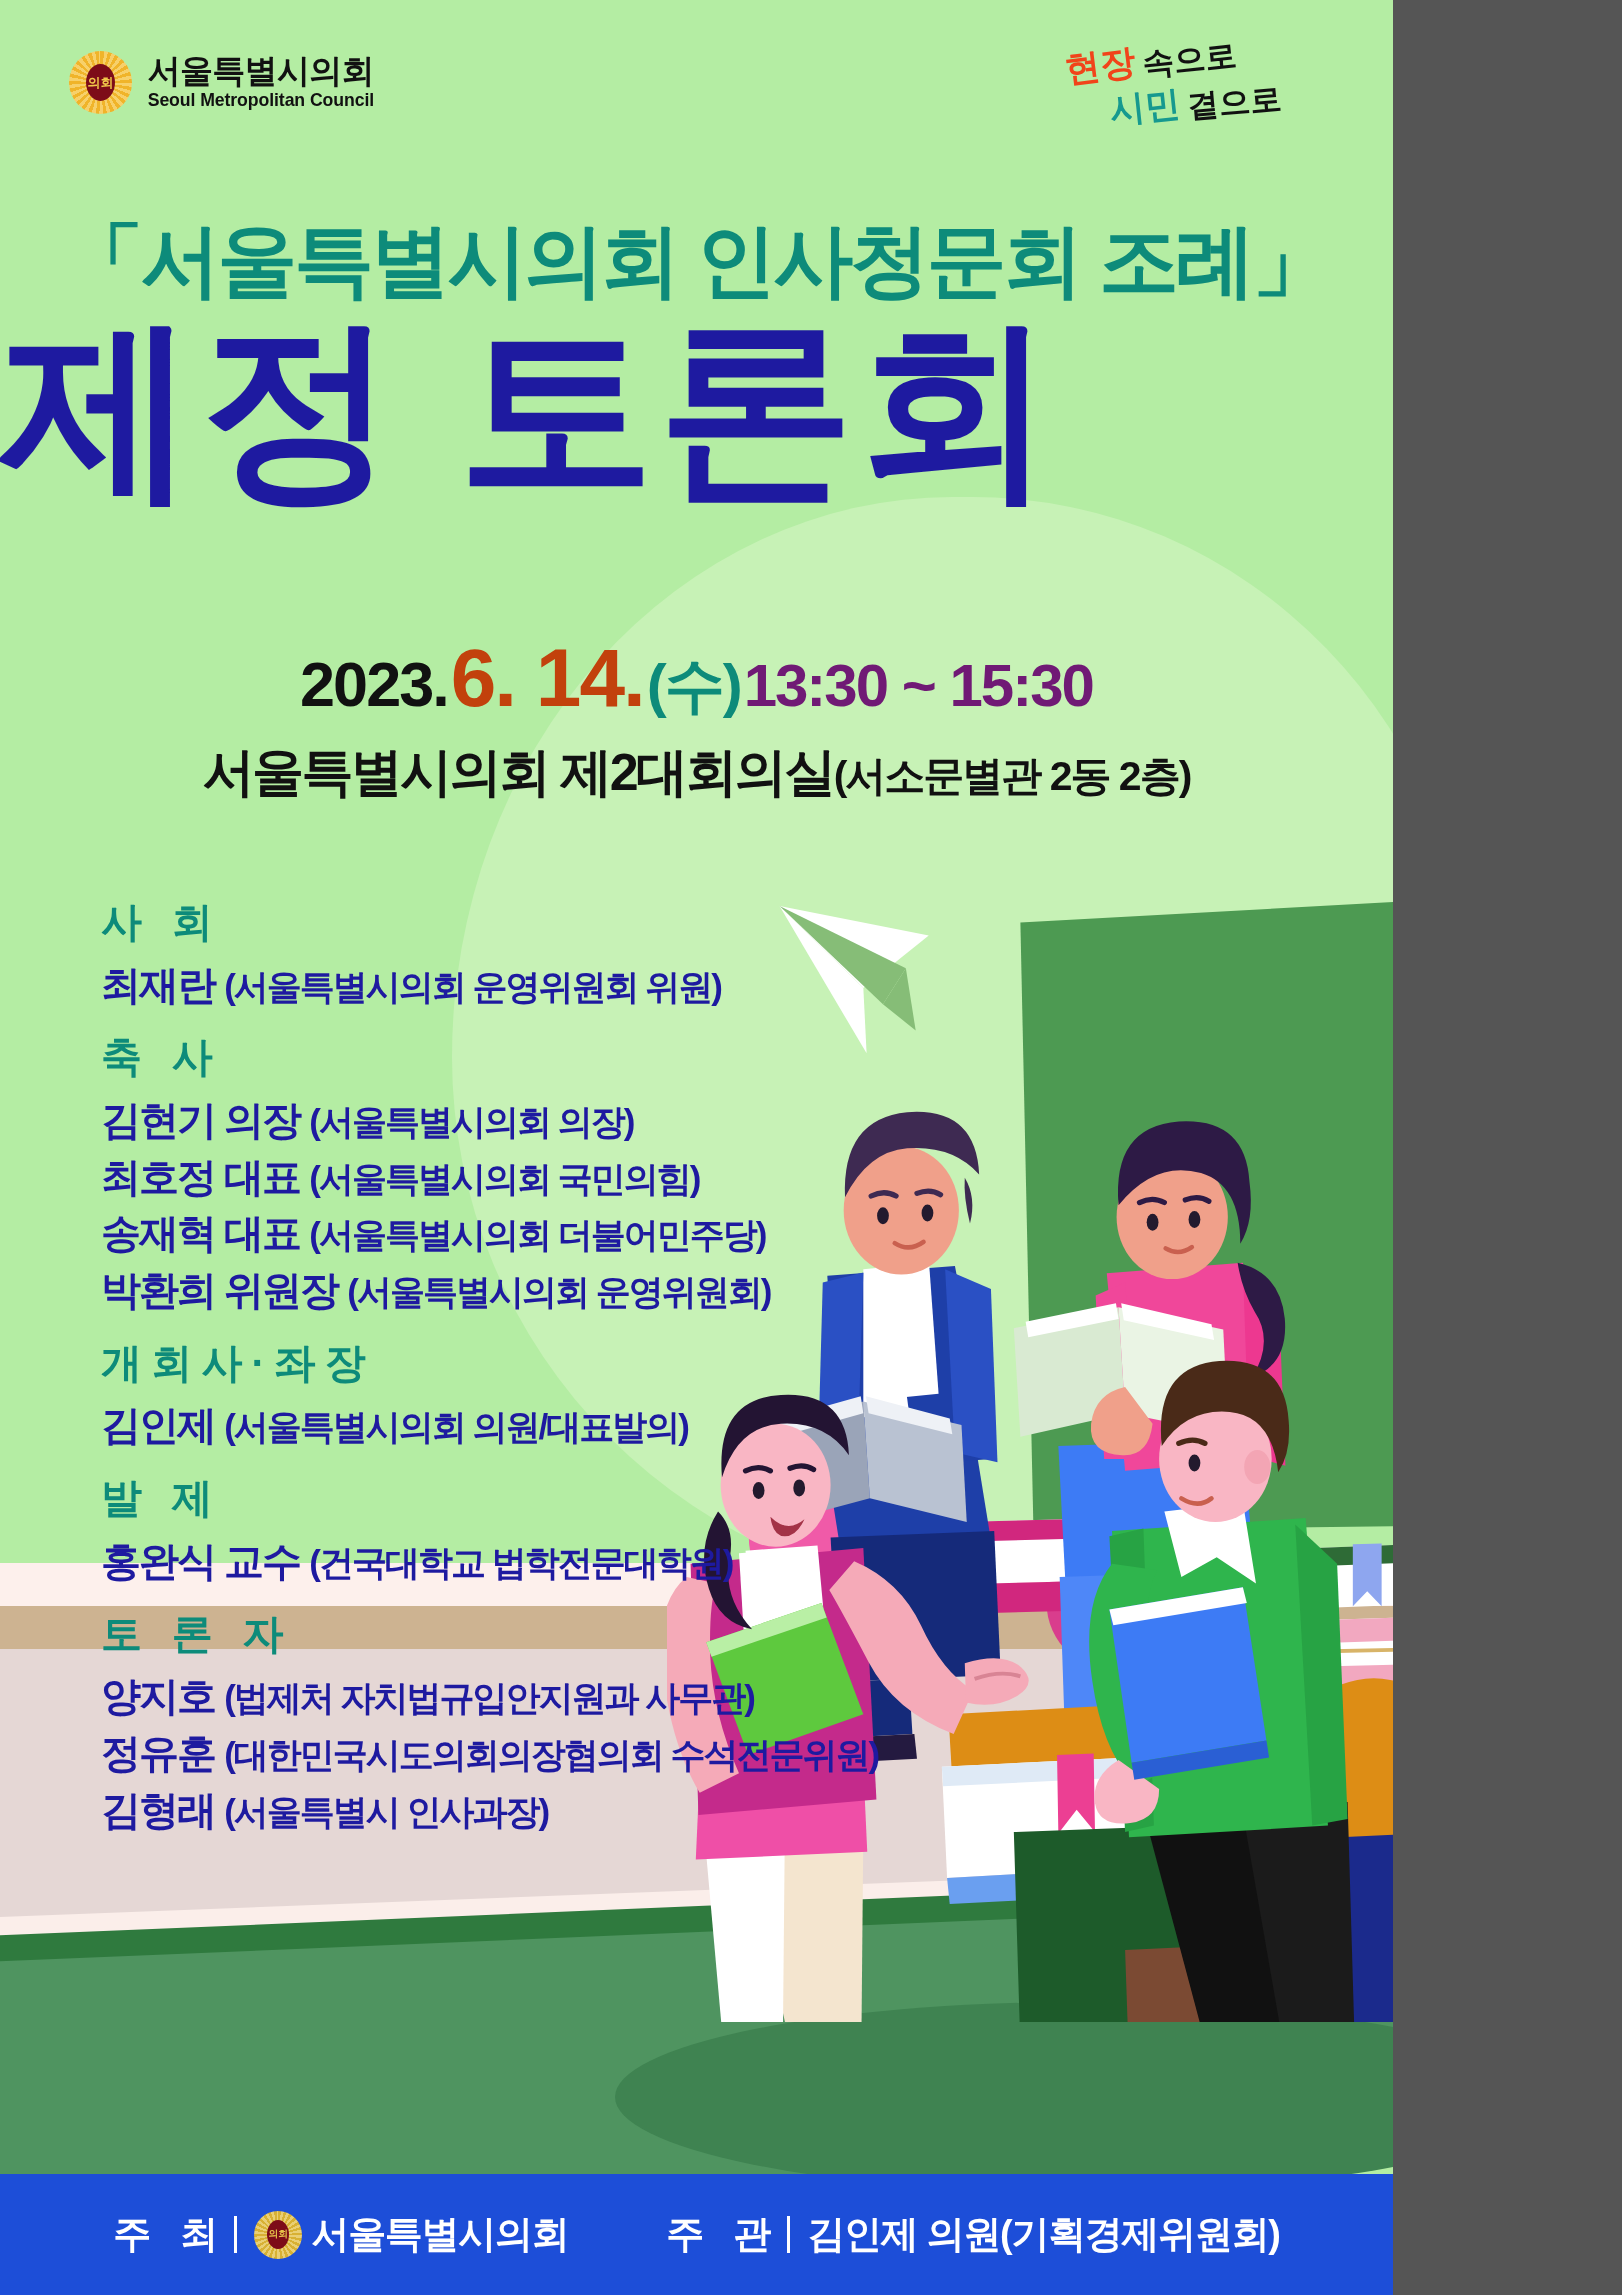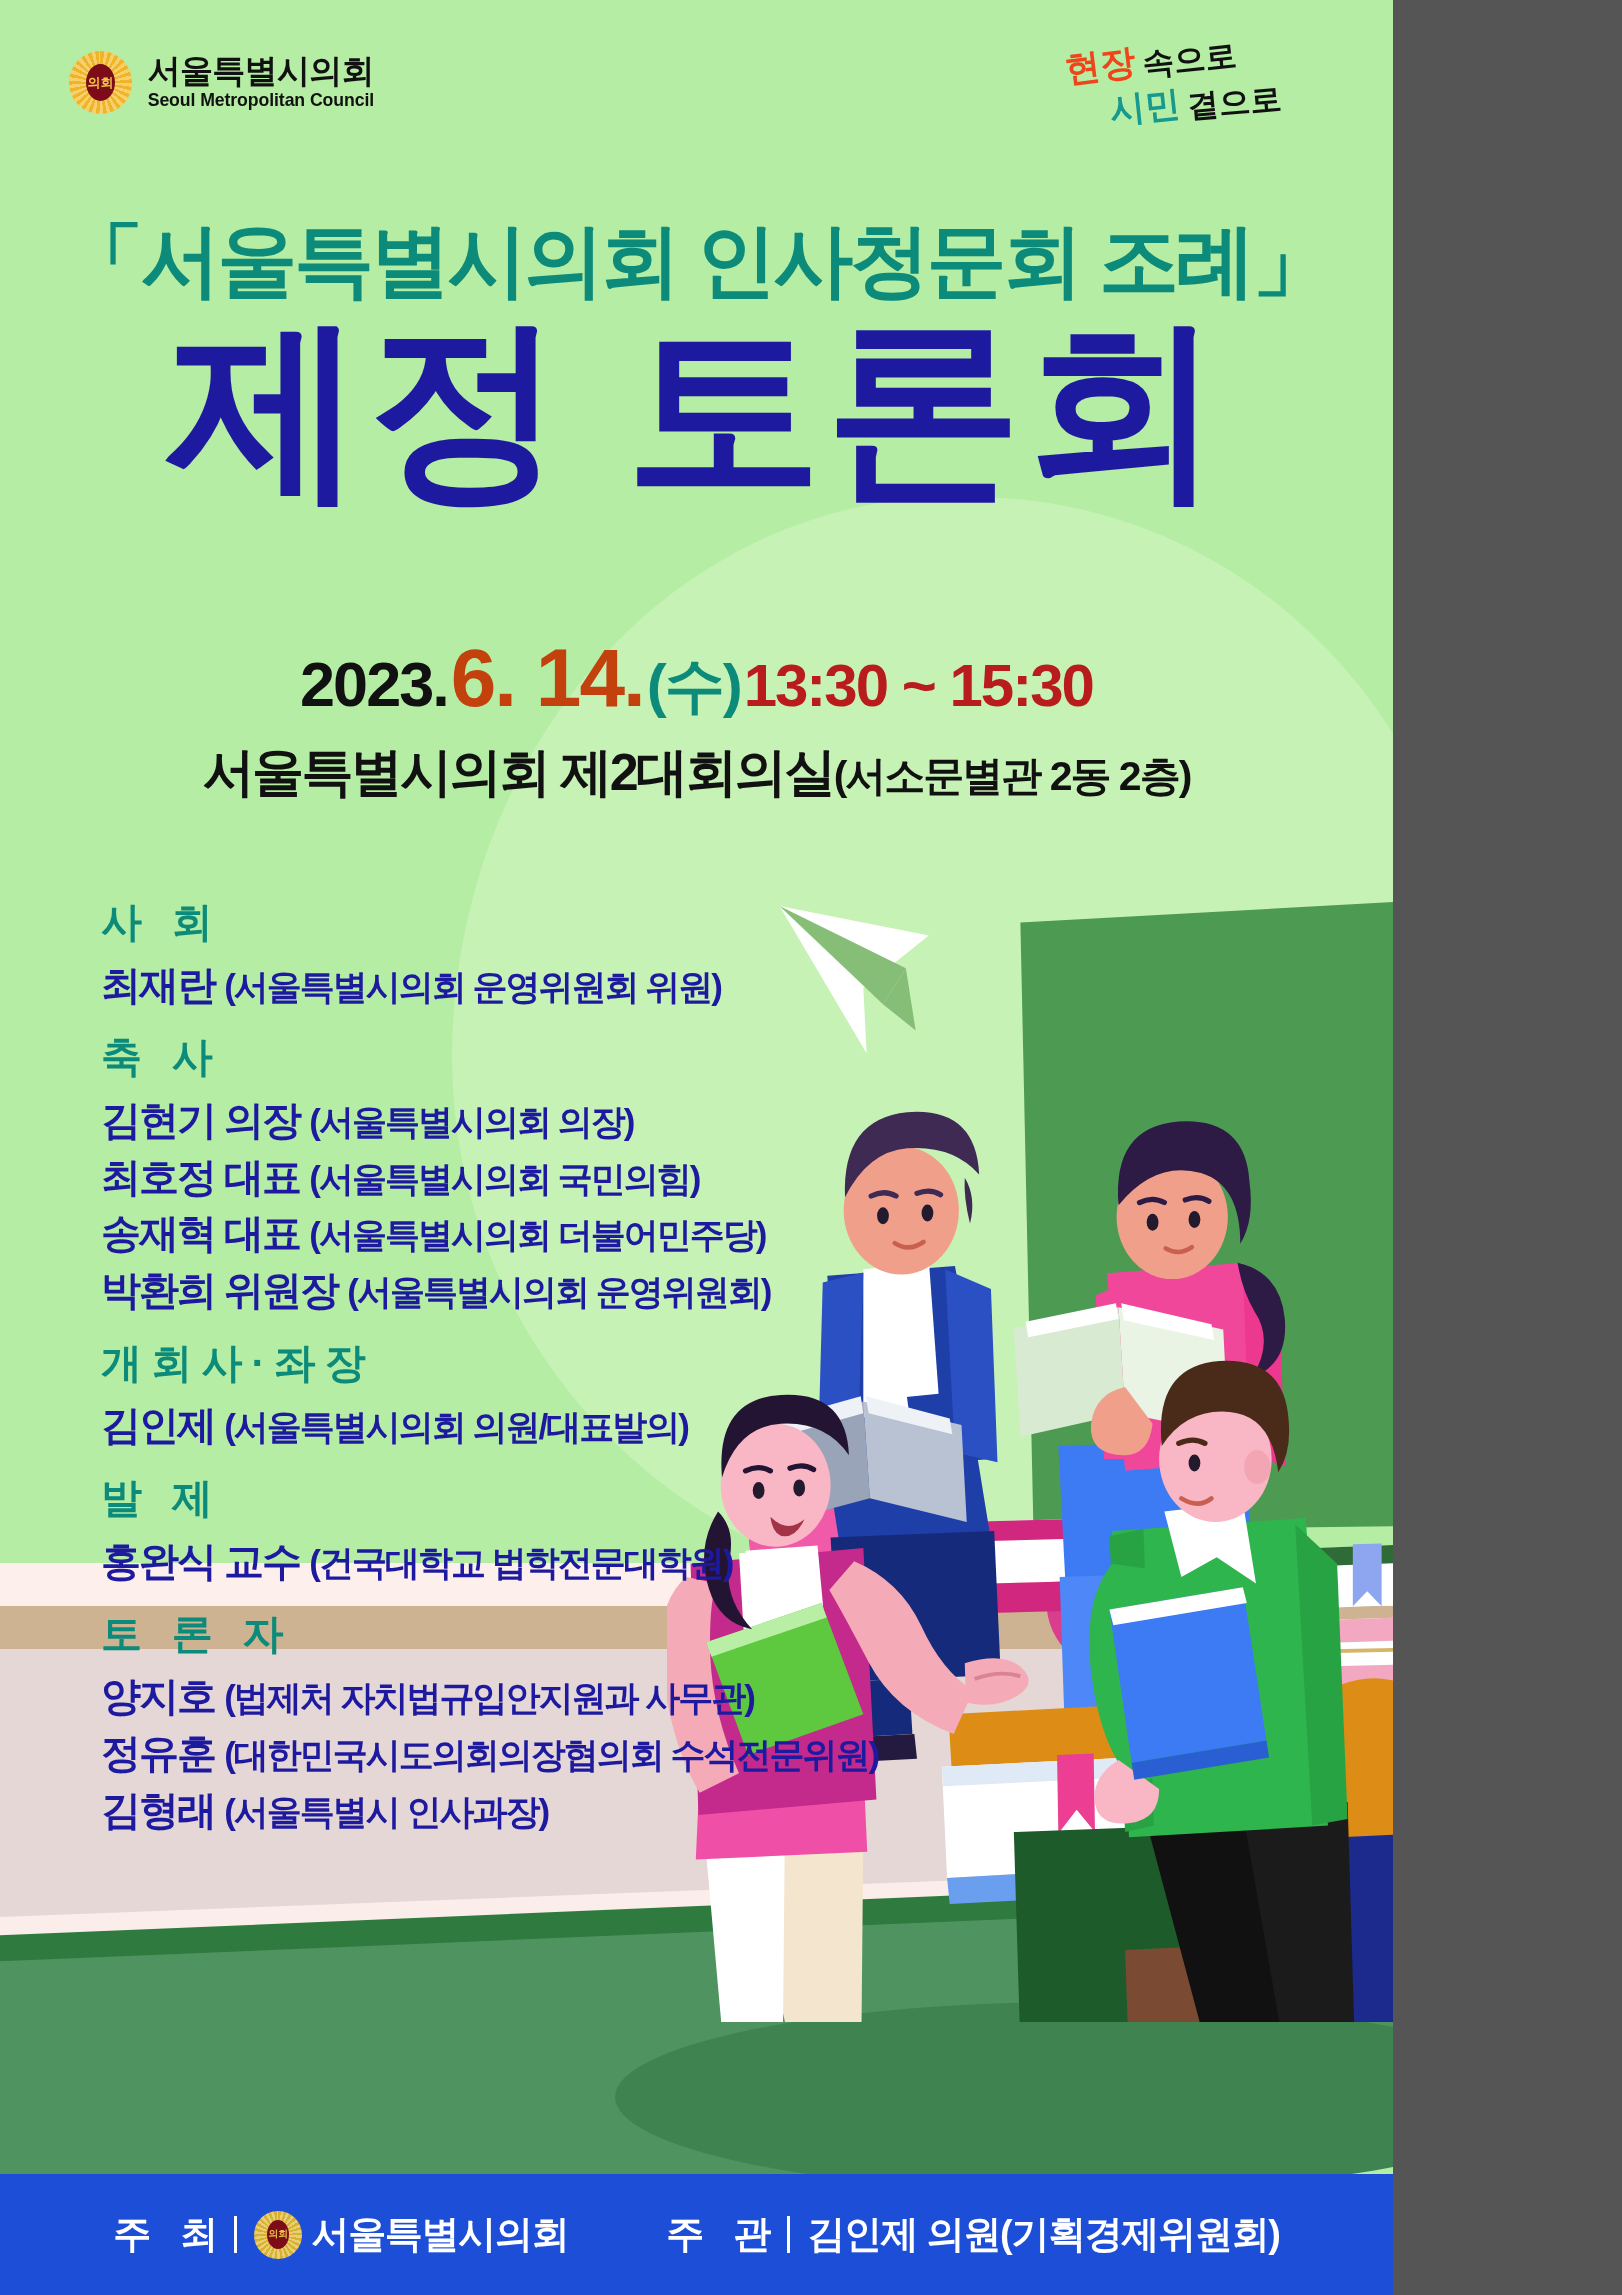--- a/index.html
+++ b/index.html
@@ -41,29 +41,29 @@
   .emblem .core span{color:#f0c84a;font-size:13px;font-weight:bold;line-height:1;}
   .logo-text .ko{font-size:33px;font-weight:bold;color:#111;letter-spacing:-0.7px;line-height:1.05;}
   .logo-text .en{font-size:17.7px;font-weight:bold;color:#111;letter-spacing:-0.1px;margin-top:1.3px;}
 
   .slogan{position:absolute;right:71px;top:41px;width:262px;height:92px;}
   .slogan svg{width:100%;height:100%;}
 
   
   .subtitle{position:absolute;left:0;top:208px;width:100%;text-align:center;
     font-size:80px;font-weight:bold;color:#0d8b7a;letter-spacing:-3.3px;white-space:nowrap;}
-  .maintitle{position:absolute;left:0;top:306px;width:100%;text-align:center;
+  .maintitle{position:absolute;left:0;top:306px;width:100%;text-align:left;
     font-size:196px;font-weight:bold;color:#1e1aa0;letter-spacing:3.9px;line-height:1.05;white-space:nowrap;}
 
   
   .dateline{position:absolute;left:0;top:631px;width:100%;text-align:center;white-space:nowrap;}
   .dateline .yr{font-size:63px;font-weight:bold;color:#111;letter-spacing:-2px;}
   .dateline .md{font-size:82px;font-weight:bold;color:#c2410c;letter-spacing:-2px;}
   .dateline .dow{font-size:60px;font-weight:bold;color:#0d8b7a;letter-spacing:-2px;}
-  .dateline .tm{font-size:60px;font-weight:bold;color:#b91c1c;letter-spacing:-2px;margin-top:40px;}
+  .dateline .tm{font-size:60px;font-weight:bold;color:#701a75;letter-spacing:-2px;margin-top:40px;}
   .venue{position:absolute;left:0;top:738px;width:100%;text-align:center;white-space:nowrap;
     font-size:52px;font-weight:bold;color:#111;letter-spacing:-2.6px;}
   .venue .sub{font-size:41px;letter-spacing:-2px;}
 
   
   .program{position:absolute;left:101px;top:895px;width:824px;}
   .blk{margin-bottom:17px;}
   .blk .lbl{font-size:41px;font-weight:bold;color:#0d8b7a;letter-spacing:9.2px;
             margin-bottom:6.5px;white-space:nowrap;}
   .blk .row{font-size:40px;font-weight:bold;color:#1e1aa0;letter-spacing:-2px;

